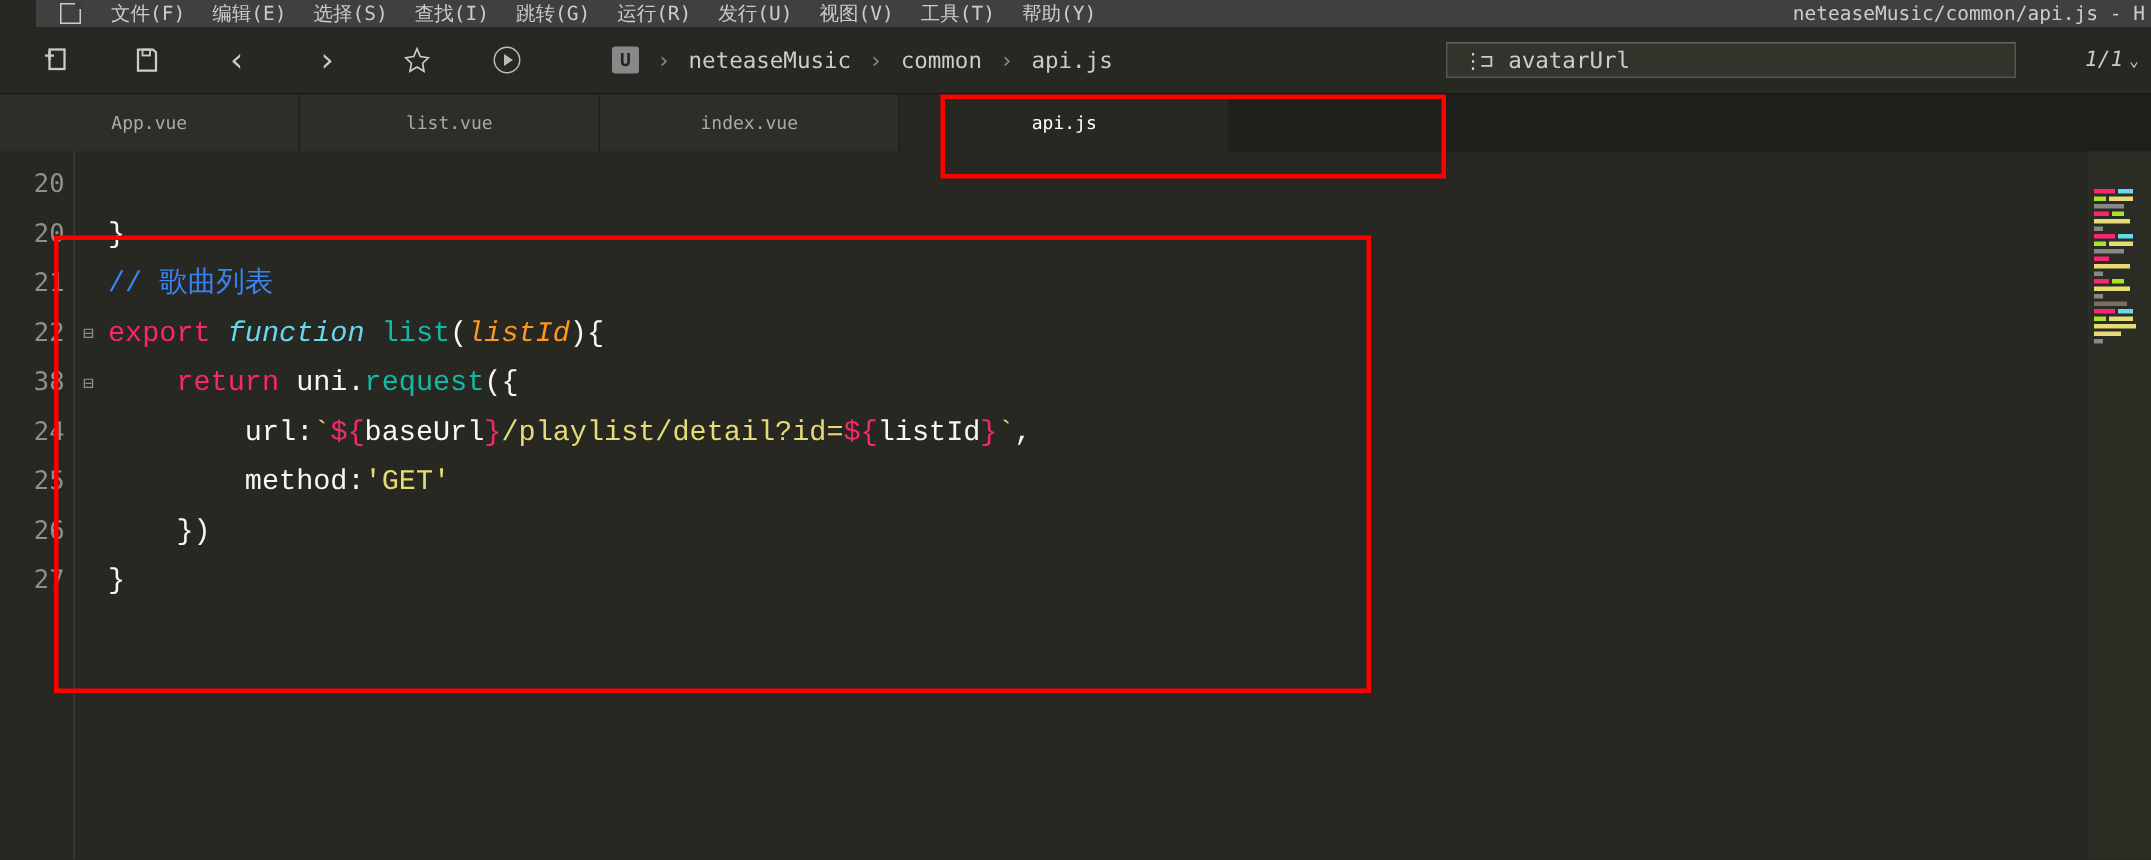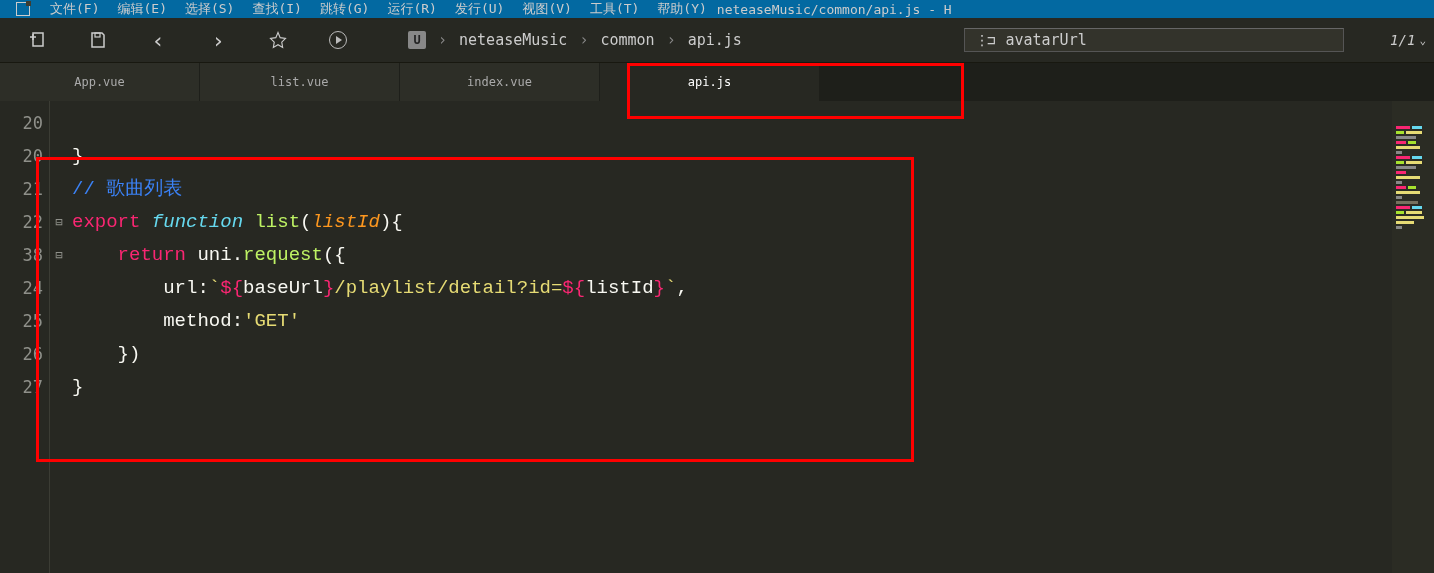--- a/index.html
+++ b/index.html
@@ -7,30 +7,31 @@
       width: 1434px;
       height: 573px;
       background: #272822;
       font-family: "Microsoft YaHei", "Consolas", monospace;
       color: #cccccc;
       overflow: hidden;
       position: relative;
     }
     .menubar {
       height: 18px;
-      background: #0369a1;
+      background: #404040;
       display: flex;
       align-items: center;
       padding-left: 20px;
       font-size: 13px;
       color: #cccccc;
       gap: 2px;
       overflow: hidden;
       white-space: nowrap;
-      justify-content: flex-start;
+      justify-content: space-between;
+      margin-left: 24px;
     }
     .menubar .menu-left { display:flex; align-items:center; gap: 2px; }
     .menubar .menu-left span { padding: 0 8px; display: inline-block; }
     .menubar .title-right { font-size: 13px; color:#ccc; padding-right: 4px; }
     .menubar .floppy { width:14px; height:14px; border:1.5px solid #ccc; margin-left: -4px; margin-right: 10px; position:relative; }
     .menubar .floppy::after { content:""; position:absolute; right:-2px; top:-2px; width:5px; height:5px; background:#3e3d32; }
 
     .toolbar {
       height: 45px;
       background: #272822;
@@ -131,21 +132,21 @@
       font-size: 19px;
       line-height: 33px;
       white-space: pre;
       color:#f8f8f2;
       position: relative;
     }
     .code .line { height: 33px; padding-left: 4px; }
     .c-comment { color:#3b82f6; }
     .c-keyword { color:#f92672; }
     .c-storage { color:#66d9ef; font-style: italic; }
-    .c-func { color:#bef264; }
+    .c-func { color:#14b8a6; }
     .c-param { color:#fd971f; font-style: italic;}
     .c-ident { color:#f8f8f2; }
     .c-str { color:#e6db74; }
     .c-pun { color:#f8f8f2; }
     .c-prop { color:#f8f8f2;}
     .c-strkey { color:#f92672;}
 
     .highlight-tab {
       position:absolute;
       border: 3px solid #ff0000;

